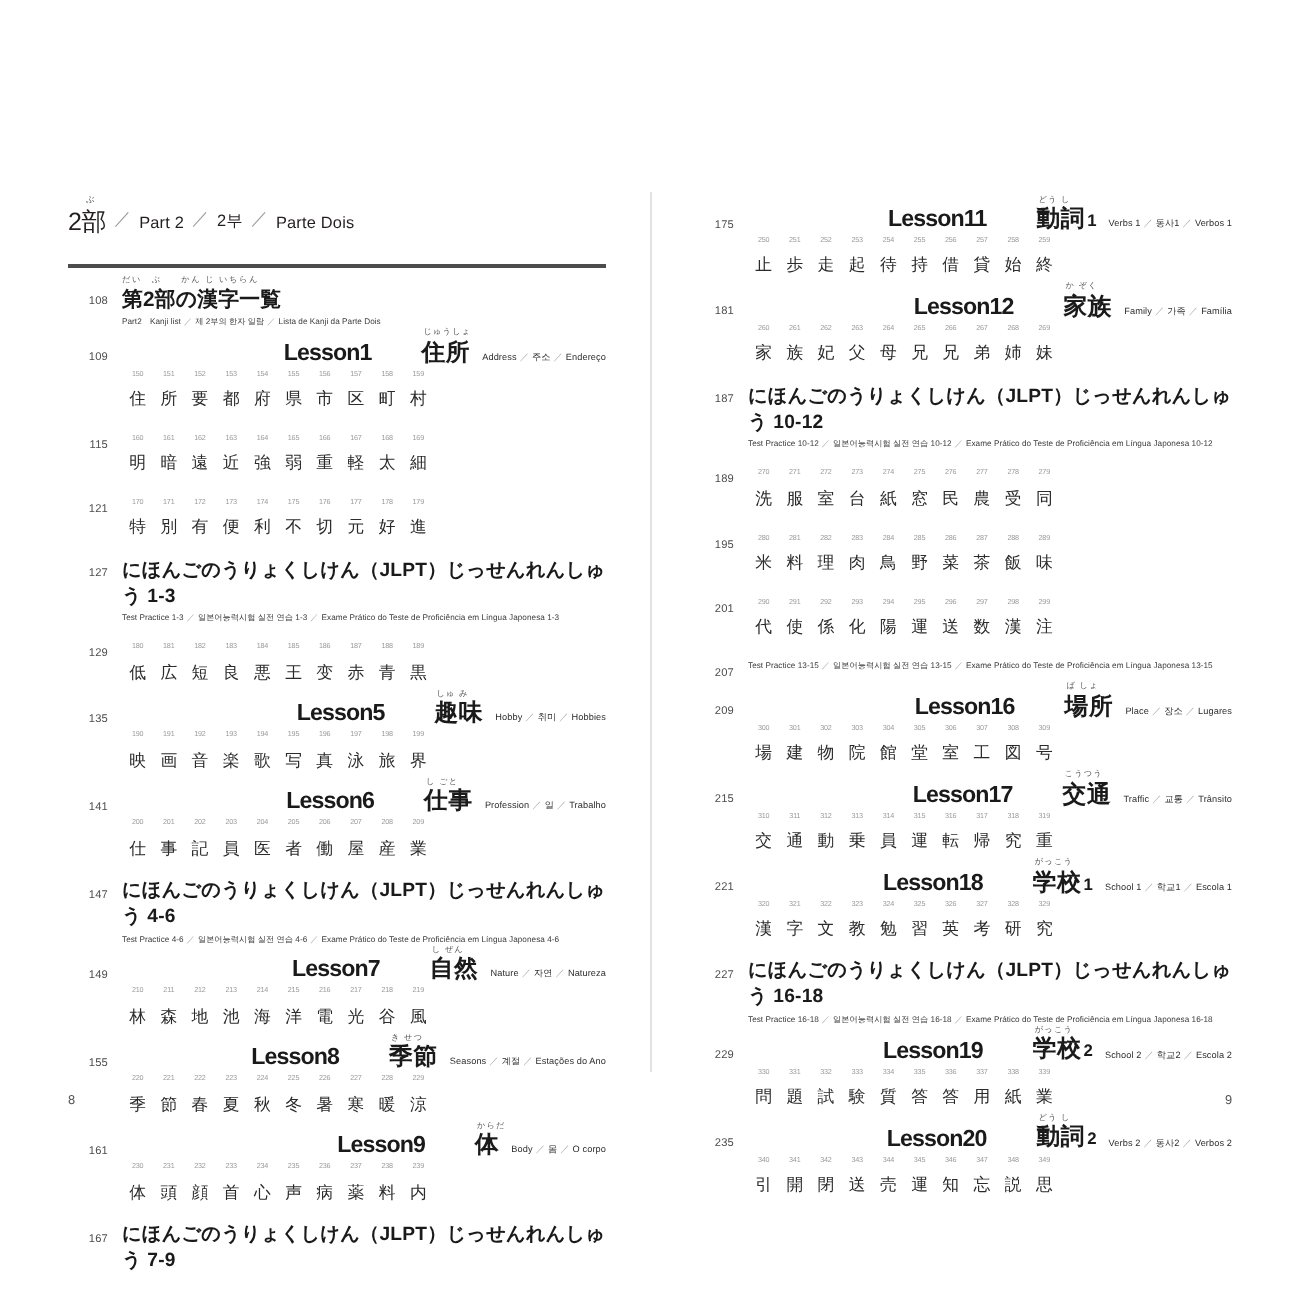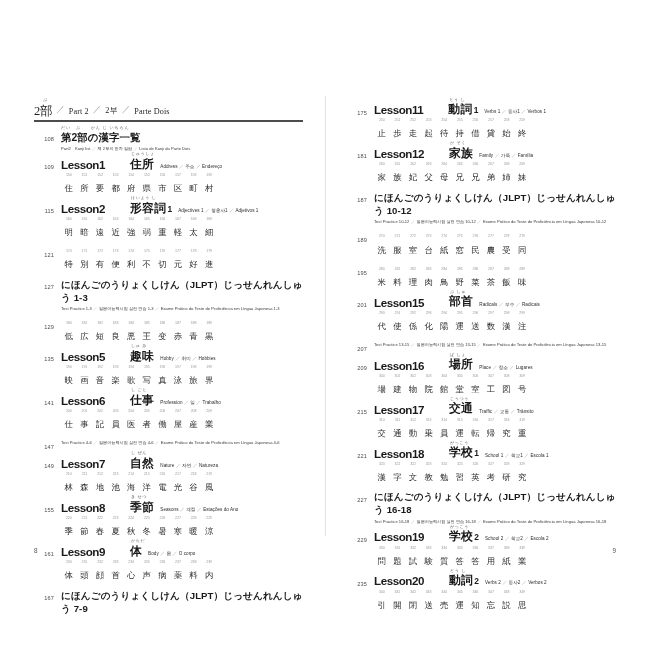--- a/index.html
+++ b/index.html
@@ -33,23 +33,22 @@
     box-sizing: border-box;
   }
   .page-left  { left: 0;     padding: 104px 22px 0 34px; }
   .page-right { left: 325px; padding: 104px 34px 0 22px; }
 
   
   .part-header {
     display: flex;
     align-items: flex-end;
     gap: 3px;
-    margin-bottom: 3px;
+    margin-bottom: 15px;
     white-space: nowrap;
-    font-family: Liberation Serif, serif;
   }
   .part-jp {
     position: relative;
     font-size: 12.5px;
     color: #231f20;
     letter-spacing: -0.2px;
     line-height: 1;
   }
   .part-jp .ruby-top {
     position: absolute;
@@ -81,20 +80,21 @@
     padding-top: 5.5px;
     letter-spacing: 0.1px;
   }
   .body { flex: 1 1 auto; padding-left: 7px; min-width: 0; }
 
   .titleline {
     display: flex;
     align-items: flex-end;
     white-space: nowrap;
     line-height: 1;
+    justify-content: flex-end;
   }
   .lesson-no {
     font-size: 11.6px;
     font-weight: 700;
     color: #1a1a1a;
     letter-spacing: -0.45px;
   }
   .lesson-topic {
     position: relative;
     font-size: 11.8px;
@@ -243,25 +243,20 @@
               <div class="kanji-cell"><span class="kn">156</span><span class="kj">市</span></div>
               <div class="kanji-cell"><span class="kn">157</span><span class="kj">区</span></div>
               <div class="kanji-cell"><span class="kn">158</span><span class="kj">町</span></div>
               <div class="kanji-cell"><span class="kn">159</span><span class="kj">村</span></div>
             </div>
           </div>
         </div>
         <div class="entry">
           <div class="pg">115</div>
           <div class="body">
-            <div class="titleline">
-              <span class="lesson-no">Lesson2</span>
-              <span class="lesson-topic"><span class="ruby-top">けいよう し</span><span>形容詞</span><span class="topic-suffix">1</span></span>
-              <span class="trans"><span>Adjectives 1</span><span class="s">／</span><span>형용사1</span><span class="s">／</span><span>Adjetivos 1</span></span>
-            </div>
             <div class="kanji-row">
               <div class="kanji-cell"><span class="kn">160</span><span class="kj">明</span></div>
               <div class="kanji-cell"><span class="kn">161</span><span class="kj">暗</span></div>
               <div class="kanji-cell"><span class="kn">162</span><span class="kj">遠</span></div>
               <div class="kanji-cell"><span class="kn">163</span><span class="kj">近</span></div>
               <div class="kanji-cell"><span class="kn">164</span><span class="kj">強</span></div>
               <div class="kanji-cell"><span class="kn">165</span><span class="kj">弱</span></div>
               <div class="kanji-cell"><span class="kn">166</span><span class="kj">重</span></div>
               <div class="kanji-cell"><span class="kn">167</span><span class="kj">軽</span></div>
               <div class="kanji-cell"><span class="kn">168</span><span class="kj">太</span></div>
@@ -350,20 +345,21 @@
               <div class="kanji-cell"><span class="kn">206</span><span class="kj">働</span></div>
               <div class="kanji-cell"><span class="kn">207</span><span class="kj">屋</span></div>
               <div class="kanji-cell"><span class="kn">208</span><span class="kj">産</span></div>
               <div class="kanji-cell"><span class="kn">209</span><span class="kj">業</span></div>
             </div>
           </div>
         </div>
         <div class="entry">
           <div class="pg">147</div>
           <div class="body">
+            <div class="plain-title"><span>にほんごのうりょくしけん（JLPT）じっせんれんしゅう 4-6</span></div>
             <div class="sub"><span>Test Practice 4-6</span><span class="s">／</span><span>일본어능력시험 실전 연습 4-6</span><span class="s">／</span><span>Exame Prático do Teste de Proficiência em Língua Japonesa 4-6</span></div>
           </div>
         </div>
         <div class="entry">
           <div class="pg">149</div>
           <div class="body">
             <div class="titleline">
               <span class="lesson-no">Lesson7</span>
               <span class="lesson-topic"><span class="ruby-top">し ぜん</span><span>自然</span></span>
               <span class="trans"><span>Nature</span><span class="s">／</span><span>자연</span><span class="s">／</span><span>Natureza</span></span>
@@ -520,25 +516,20 @@
               <div class="kanji-cell"><span class="kn">286</span><span class="kj">菜</span></div>
               <div class="kanji-cell"><span class="kn">287</span><span class="kj">茶</span></div>
               <div class="kanji-cell"><span class="kn">288</span><span class="kj">飯</span></div>
               <div class="kanji-cell"><span class="kn">289</span><span class="kj">味</span></div>
             </div>
           </div>
         </div>
         <div class="entry">
           <div class="pg">201</div>
           <div class="body">
-            <div class="titleline">
-              <span class="lesson-no">Lesson15</span>
-              <span class="lesson-topic"><span class="ruby-top">ぶ しゅ</span><span>部首</span></span>
-              <span class="trans"><span>Radicals</span><span class="s">／</span><span>부수</span><span class="s">／</span><span>Radicais</span></span>
-            </div>
             <div class="kanji-row">
               <div class="kanji-cell"><span class="kn">290</span><span class="kj">代</span></div>
               <div class="kanji-cell"><span class="kn">291</span><span class="kj">使</span></div>
               <div class="kanji-cell"><span class="kn">292</span><span class="kj">係</span></div>
               <div class="kanji-cell"><span class="kn">293</span><span class="kj">化</span></div>
               <div class="kanji-cell"><span class="kn">294</span><span class="kj">陽</span></div>
               <div class="kanji-cell"><span class="kn">295</span><span class="kj">運</span></div>
               <div class="kanji-cell"><span class="kn">296</span><span class="kj">送</span></div>
               <div class="kanji-cell"><span class="kn">297</span><span class="kj">数</span></div>
               <div class="kanji-cell"><span class="kn">298</span><span class="kj">漢</span></div>

